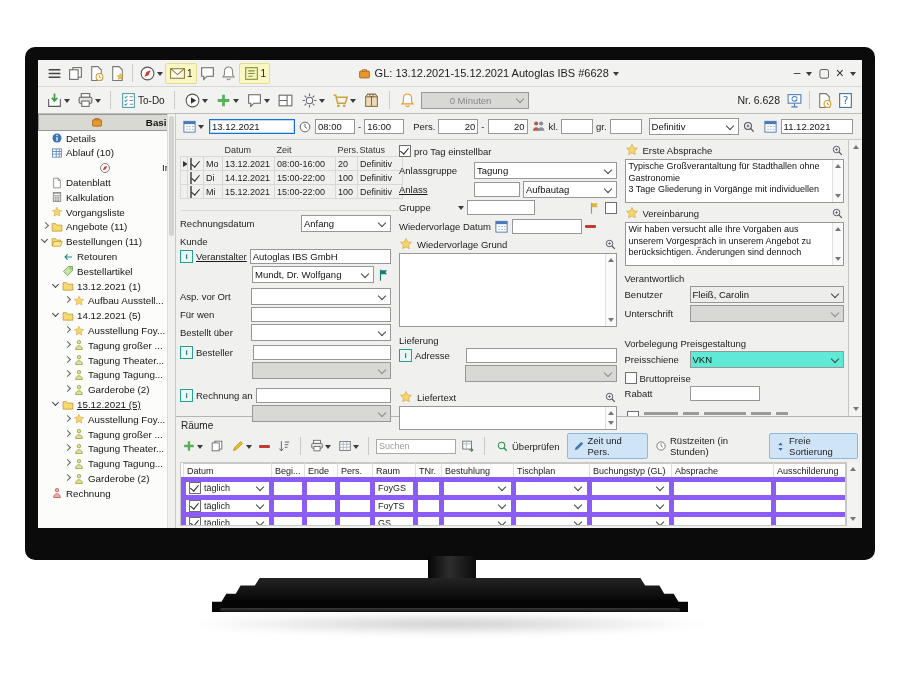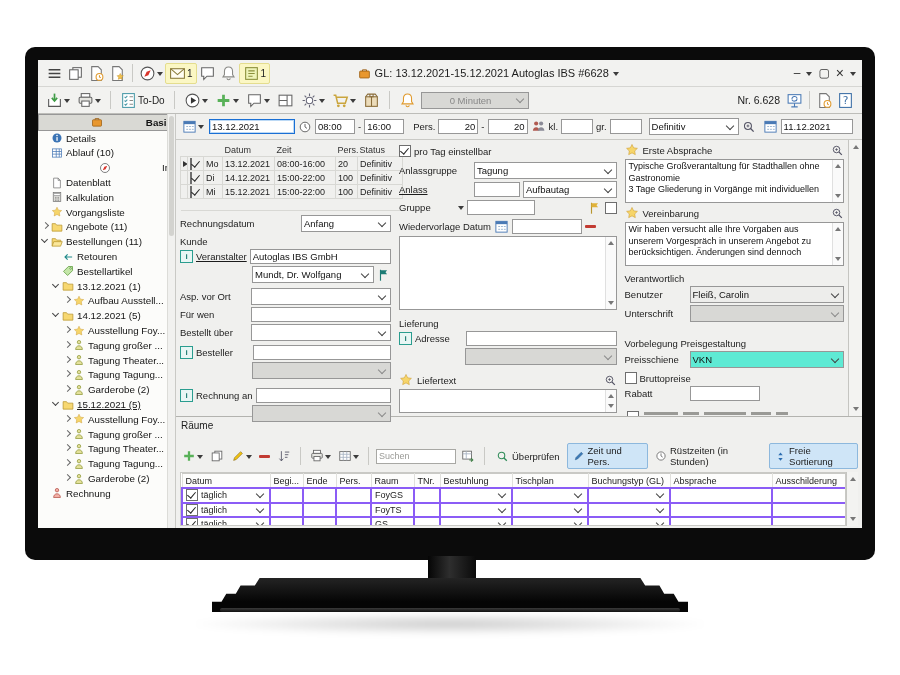--- a/index.html
+++ b/index.html
@@ -73,26 +73,26 @@
   .frow{display:flex;align-items:center;margin:2px 0;gap:3px;}
   .ibadge{width:11px;height:11px;border:1px solid #2a9d8f;background:#e8f6f4;color:#1d7a70;font-size:8px;display:flex;align-items:center;justify-content:center;flex:none;font-weight:bold;}
   .starhdr{display:flex;align-items:center;gap:4px;margin:3px 0 2px 0;}
   .txtbox{background:#fff;border:1px solid #979797;position:relative;font-size:9px;line-height:11.5px;padding:1px 12px 1px 3px;overflow:hidden;white-space:pre-wrap;color:#111;}
   .vscrollmini{position:absolute;right:0;top:0;bottom:0;width:10px;border-left:1px solid #e0e0e0;display:flex;flex-direction:column;justify-content:space-between;align-items:center;padding:1px 0;background:#fafafa;}
   .clipped-tx{position:absolute;bottom:0;left:6px;right:14px;height:9px;overflow:hidden;display:flex;gap:5px;align-items:flex-start;}
   .clipped-tx i{display:block;height:8px;border-top:5px solid transparent;box-sizing:border-box;background:transparent;border-bottom:3px solid #9a9a96;}
   
   .raeume{flex:1;border-top:1px solid #b3b3af;background:#f0f0ee;display:flex;flex-direction:column;min-height:0;}
   .rtitle{font-size:10px;padding:3px 0 1px 5px;}
-  .rtoolbar{display:flex;align-items:center;gap:3px;padding:1px 4px 3px 4px;margin-top:10px;}
+  .rtoolbar{display:flex;align-items:center;gap:3px;padding:1px 4px 3px 4px;}
   .bluebtn{display:flex;align-items:center;gap:3px;background:#cfe5f7;border:1px solid #8db8dd;border-radius:2px;padding:1px 5px;font-size:9.5px;}
   .flatbtn{display:flex;align-items:center;gap:3px;padding:1px 4px;font-size:9.5px;}
   table.rtbl{border-collapse:collapse;table-layout:fixed;width:664px;background:#fff;}
   table.rtbl th{font-size:9px;font-weight:normal;text-align:left;padding:0 3px;height:13px;border:1px solid #e0e0dc;border-top:1px solid #c9c9c5;background:#fdfdfc;white-space:nowrap;overflow:hidden;}
-  table.rtbl td{font-size:9px;padding:0 3px;height:12.5px;border:2px solid #8b5cf6;white-space:nowrap;overflow:hidden;}
+  table.rtbl td{font-size:9px;padding:0 3px;height:12.5px;border:5px solid #8b5cf6;white-space:nowrap;overflow:hidden;}
   .cellflex{display:flex;align-items:center;gap:3px;justify-content:space-between;}
   .rscroll{width:11px;border-left:1px solid #c5c5c1;background:#f3f3f1;display:flex;flex-direction:column;justify-content:space-between;align-items:center;padding:2px 0;}
   .searchbox{width:74px;height:13px;border:1px solid #a8a8a4;background:#fff;font-size:9px;color:#111;padding:0 2px;font-family:"Liberation Sans",sans-serif;}
   .searchbox::placeholder{color:#9a9a96;}
   .minusred{width:11px;height:3px;background:#c23b32;border-radius:1px;flex:none;}
 </style>
 </head>
 <body>
 
 <svg width="0" height="0" style="position:absolute">
@@ -887,20 +887,29 @@
                   </svg>
                 <span class="cb"></span>
               </div>
               <div class="frow" style="margin-top:4px">
                 <span class="lbl">Wiedervorlage Datum</span>
                 <svg class="tico" style="width:15px;height:15px">
                     <use href="#i-cal"></use>
                   </svg>
                 <div class="inp" style="width:64px"></div>
                 <span class="minusred"></span>
+              </div>
+              <div class="starhdr">
+                <svg class="tico" style="width:14px;height:14px">
+                    <use href="#i-star"></use>
+                  </svg>
+                <span class="lbl">Wiedervorlage Grund</span>
+                <svg class="tico" style="width:13px;height:13px;margin-left:auto">
+                    <use href="#i-mag-plus"></use>
+                  </svg>
               </div>
               <div class="txtbox" style="height:70px">
                 <div class="vscrollmini"><span class="sarrow up"></span><span class="sarrow dn"></span></div>
               </div>
               <div class="grplbl" style="margin-top:8px">Lieferung</div>
               <div class="frow">
                 <span class="ibadge">i</span>
                 <span class="lbl" style="width:48px">Adresse</span>
                 <div class="inp" style="flex:1"></div>
               </div>

